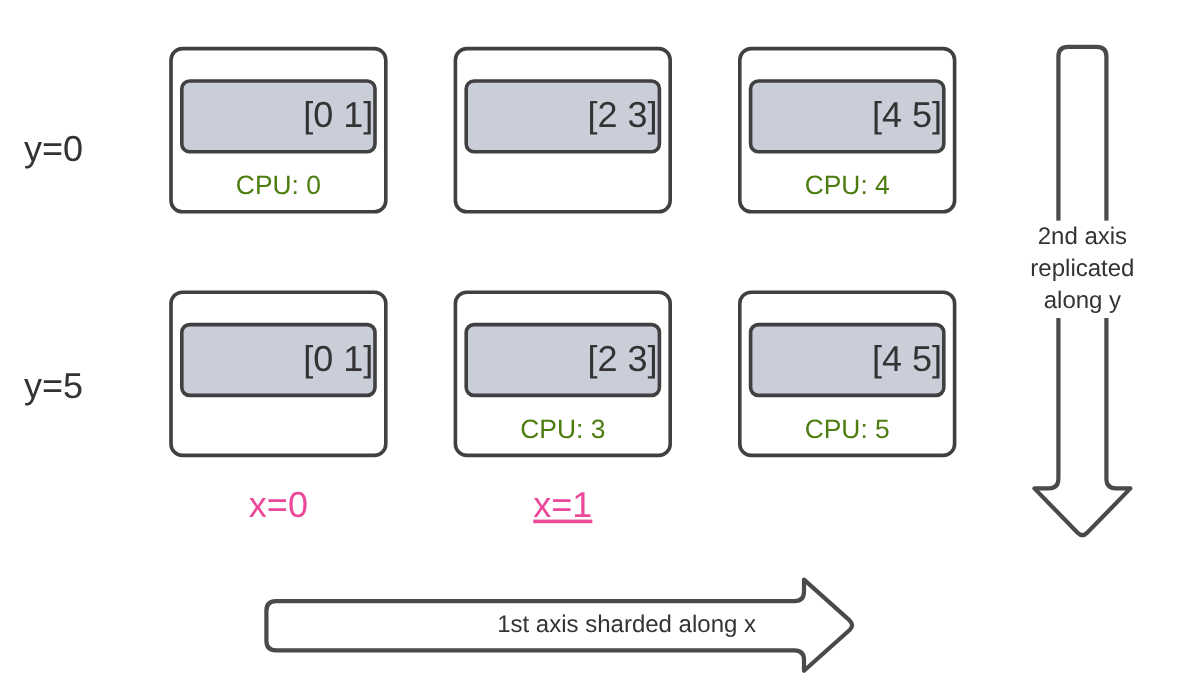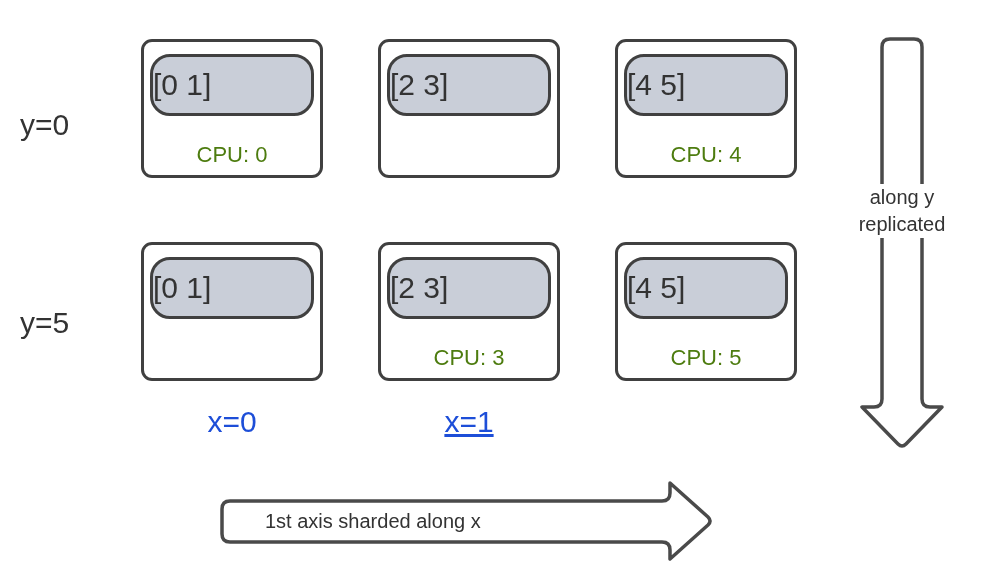--- a/index.html
+++ b/index.html
@@ -5,47 +5,47 @@
   html,body{margin:0;padding:0;background:#ffffff;}
   #canvas{
     position:relative;width:994px;height:578px;background:#ffffff;overflow:hidden;
     font-family:"Liberation Sans", sans-serif;color:#333333;
   }
   .card{
     position:absolute;width:182px;height:139px;box-sizing:border-box;
     background:#ffffff;border:3px solid #404040;border-radius:11px;
   }
   .chip{
-    position:absolute;left:6px;top:12px;width:164px;height:62px;box-sizing:border-box;
-    background:#c9ced8;border:3px solid #404040;border-radius:20px;
-    display:flex;align-items:center;justify-content:flex-start;
+    position:absolute;left:6px;top:24px;width:164px;height:62px;box-sizing:border-box;
+    background:#c9ced8;border:3px solid #404040;border-radius:8px;
+    display:flex;align-items:center;justify-content:flex-end;
     font-size:30px;color:#333333;
   }
   .cpu{
     position:absolute;left:0;top:100px;width:100%;text-align:center;
     font-size:22px;line-height:26px;color:#4d7c0f;
   }
   .row-label{
     position:absolute;left:20px;width:84px;text-align:left;
     font-size:30px;line-height:38px;color:#333333;
   }
   .col-label{
     position:absolute;top:403px;width:120px;text-align:center;
-    font-size:30px;line-height:38px;color:#1d4ed8;
+    font-size:30px;line-height:38px;color:#ec4899;
   }
   .arrow-svg{position:absolute;}
   .down-arrow-label{
     position:absolute;left:835px;top:184px;width:134px;
     text-align:center;font-size:20px;line-height:27px;color:#333333;
     background:#ffffff;z-index:2;
   }
   .down-arrow-label span{display:block;background:#ffffff;}
   .right-arrow-label{
     position:absolute;left:265px;top:509px;width:365px;
-    text-align:left;font-size:20px;line-height:24px;color:#333333;z-index:2;
+    text-align:right;font-size:20px;line-height:24px;color:#333333;z-index:2;
   }
 </style>
 </head>
 <body>
 
 <div id="canvas">
 
   <div class="row-label" style="top:106px;">y=0</div>
   <div class="row-label" style="top:304px;">y=5</div>
 
@@ -85,22 +85,23 @@
     <div class="cpu">CPU: 5</div>
   </div>
 
   <div class="col-label" style="left:172px;">x=0</div>
   <div class="col-label" style="left:409px;text-decoration:underline;">x=1</div>
 
   <svg class="arrow-svg" style="left:855px;top:35px;" width="95" height="420" viewBox="0 0 95 420">
     <path d="M 35 4 H 59 Q 67 4 67 12 V 364 Q 67 372 75 372 H 87 L 51 409 Q 47 413 43 409 L 7 372 H 19 Q 27 372 27 364 V 12 Q 27 4 35 4 Z" fill="#ffffff" stroke="#4a4a4a" stroke-width="3.5" stroke-linejoin="round"></path>
   </svg>
   <div class="down-arrow-label">
+    <span>2nd axis</span>
+    <span>replicated</span>
     <span>along y</span>
-    <span>replicated</span>
   </div>
 
   <svg class="arrow-svg" style="left:215px;top:475px;" width="505" height="95" viewBox="0 0 505 95">
     <path d="M 15 26 H 447 Q 455 26 455 18 V 8 L 493 42 Q 497 46 493 50 L 455 84 V 75 Q 455 67 447 67 H 15 Q 7 67 7 59 V 34 Q 7 26 15 26 Z" fill="#ffffff" stroke="#4a4a4a" stroke-width="3.5" stroke-linejoin="round"></path>
   </svg>
   <div class="right-arrow-label">1st axis sharded along x</div>
 
 </div>
 
 </body></html>

